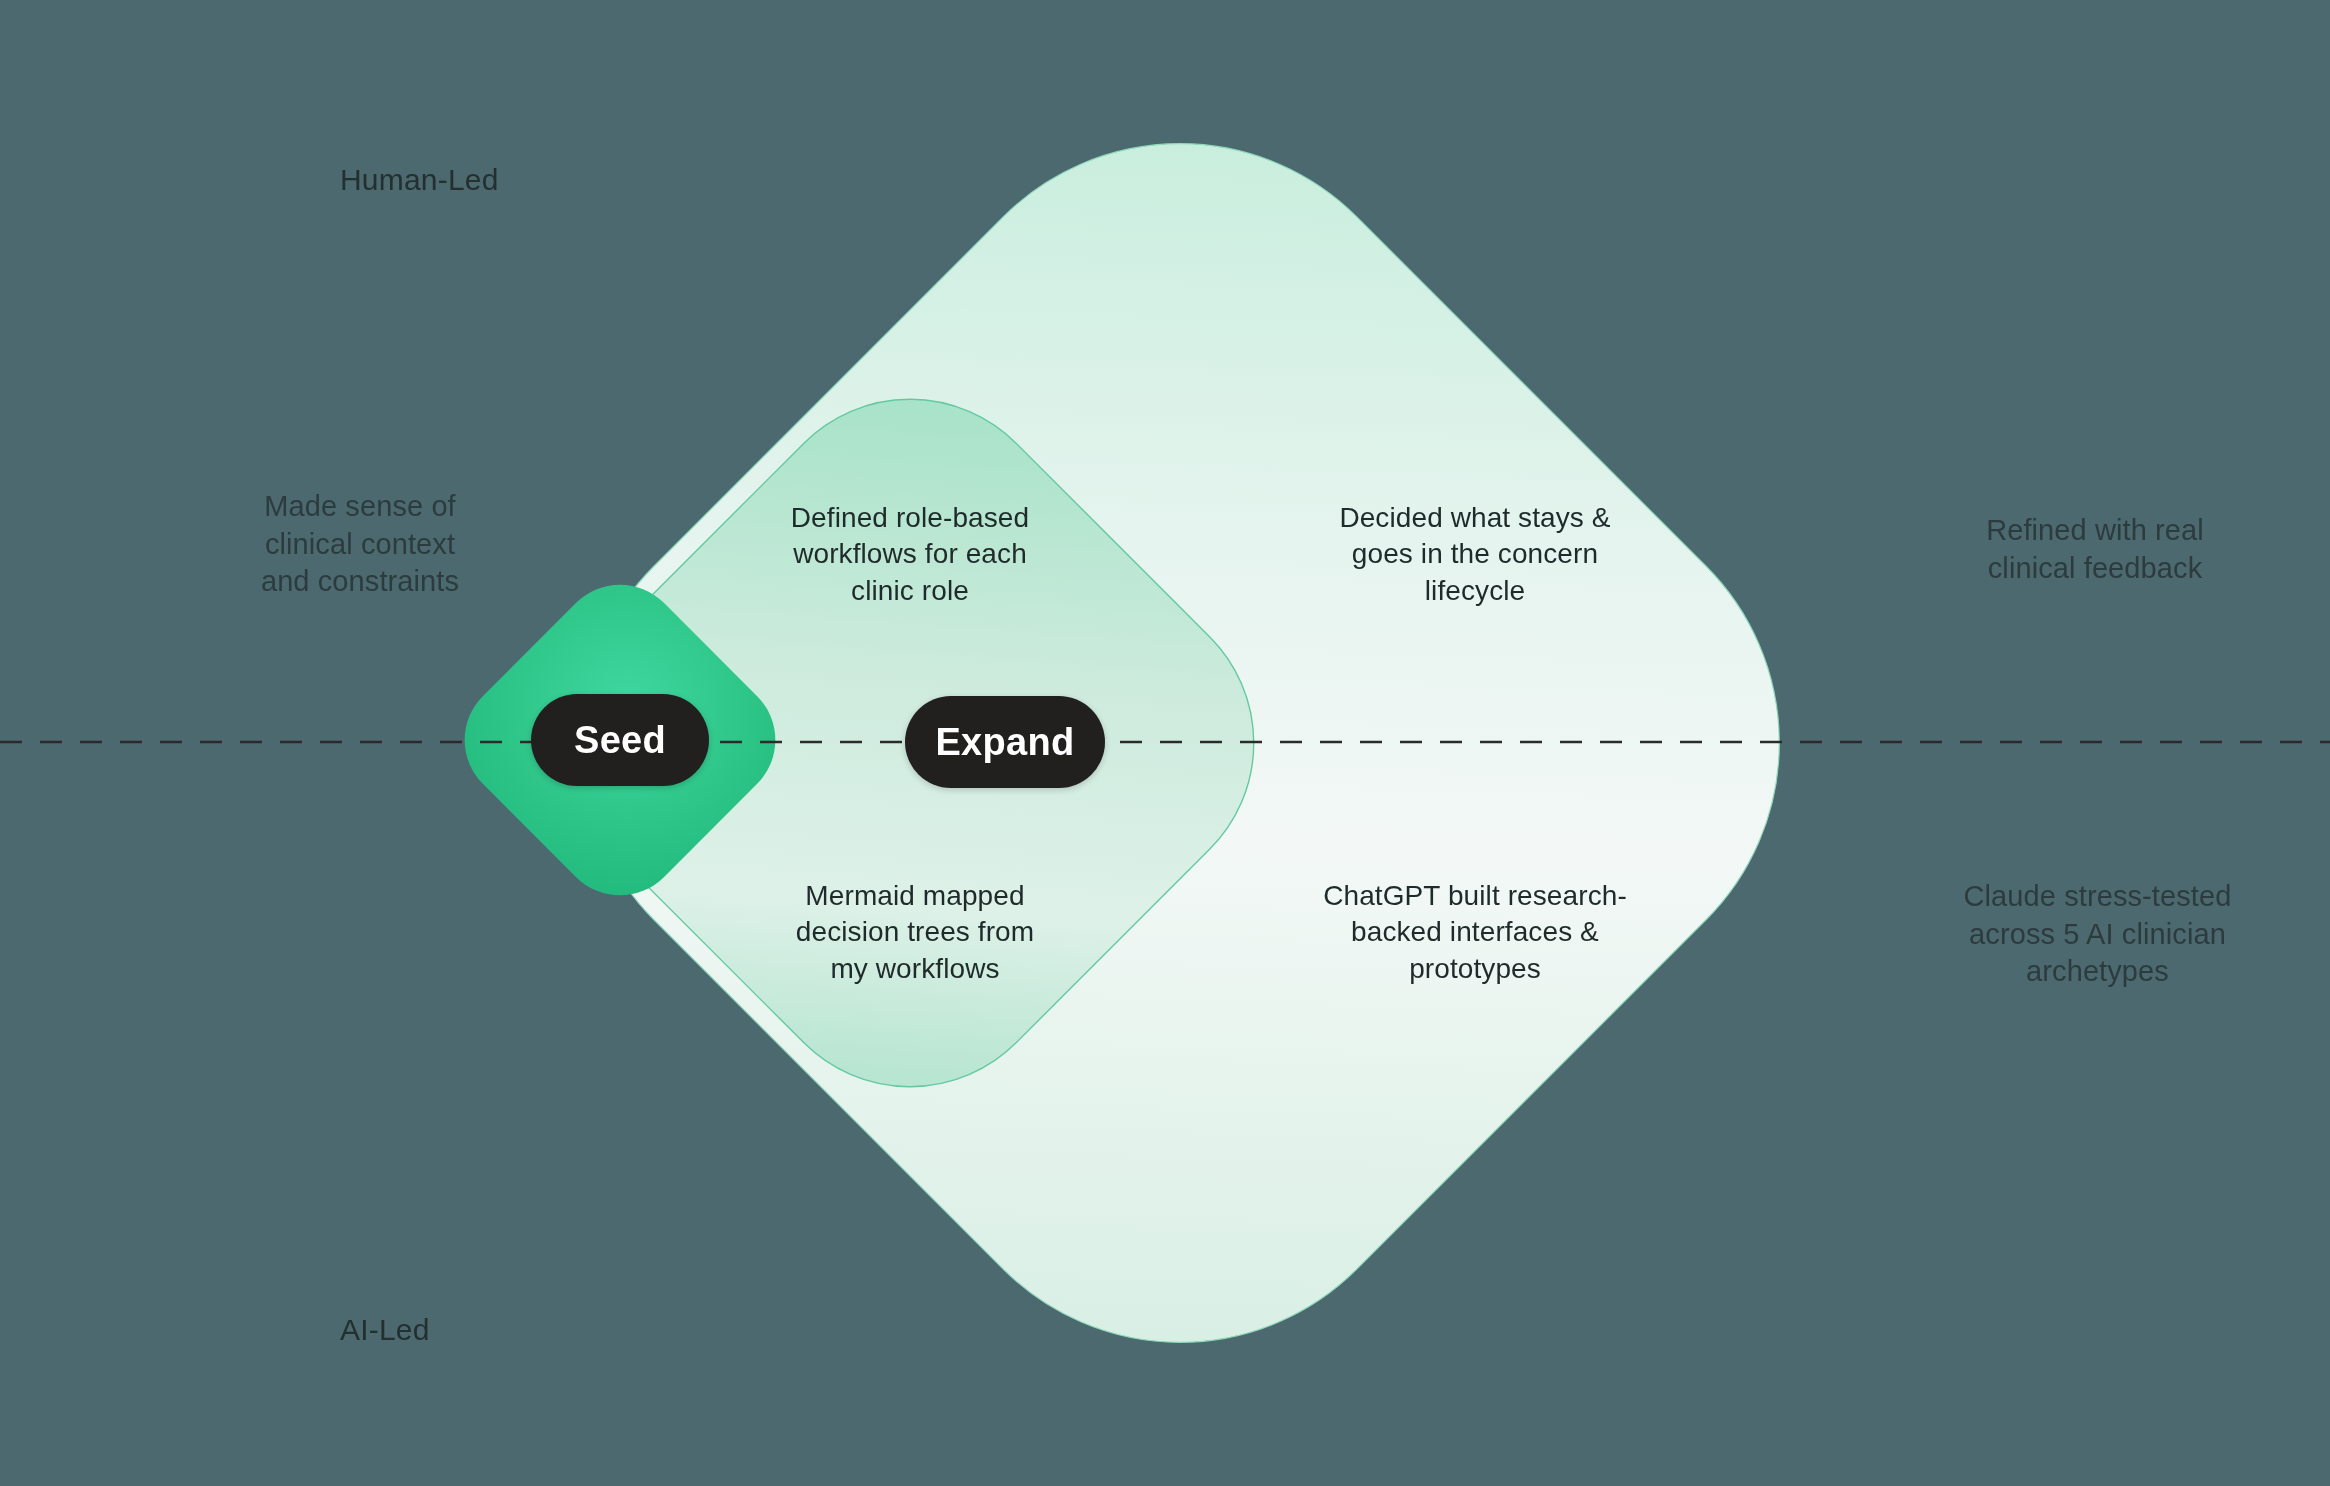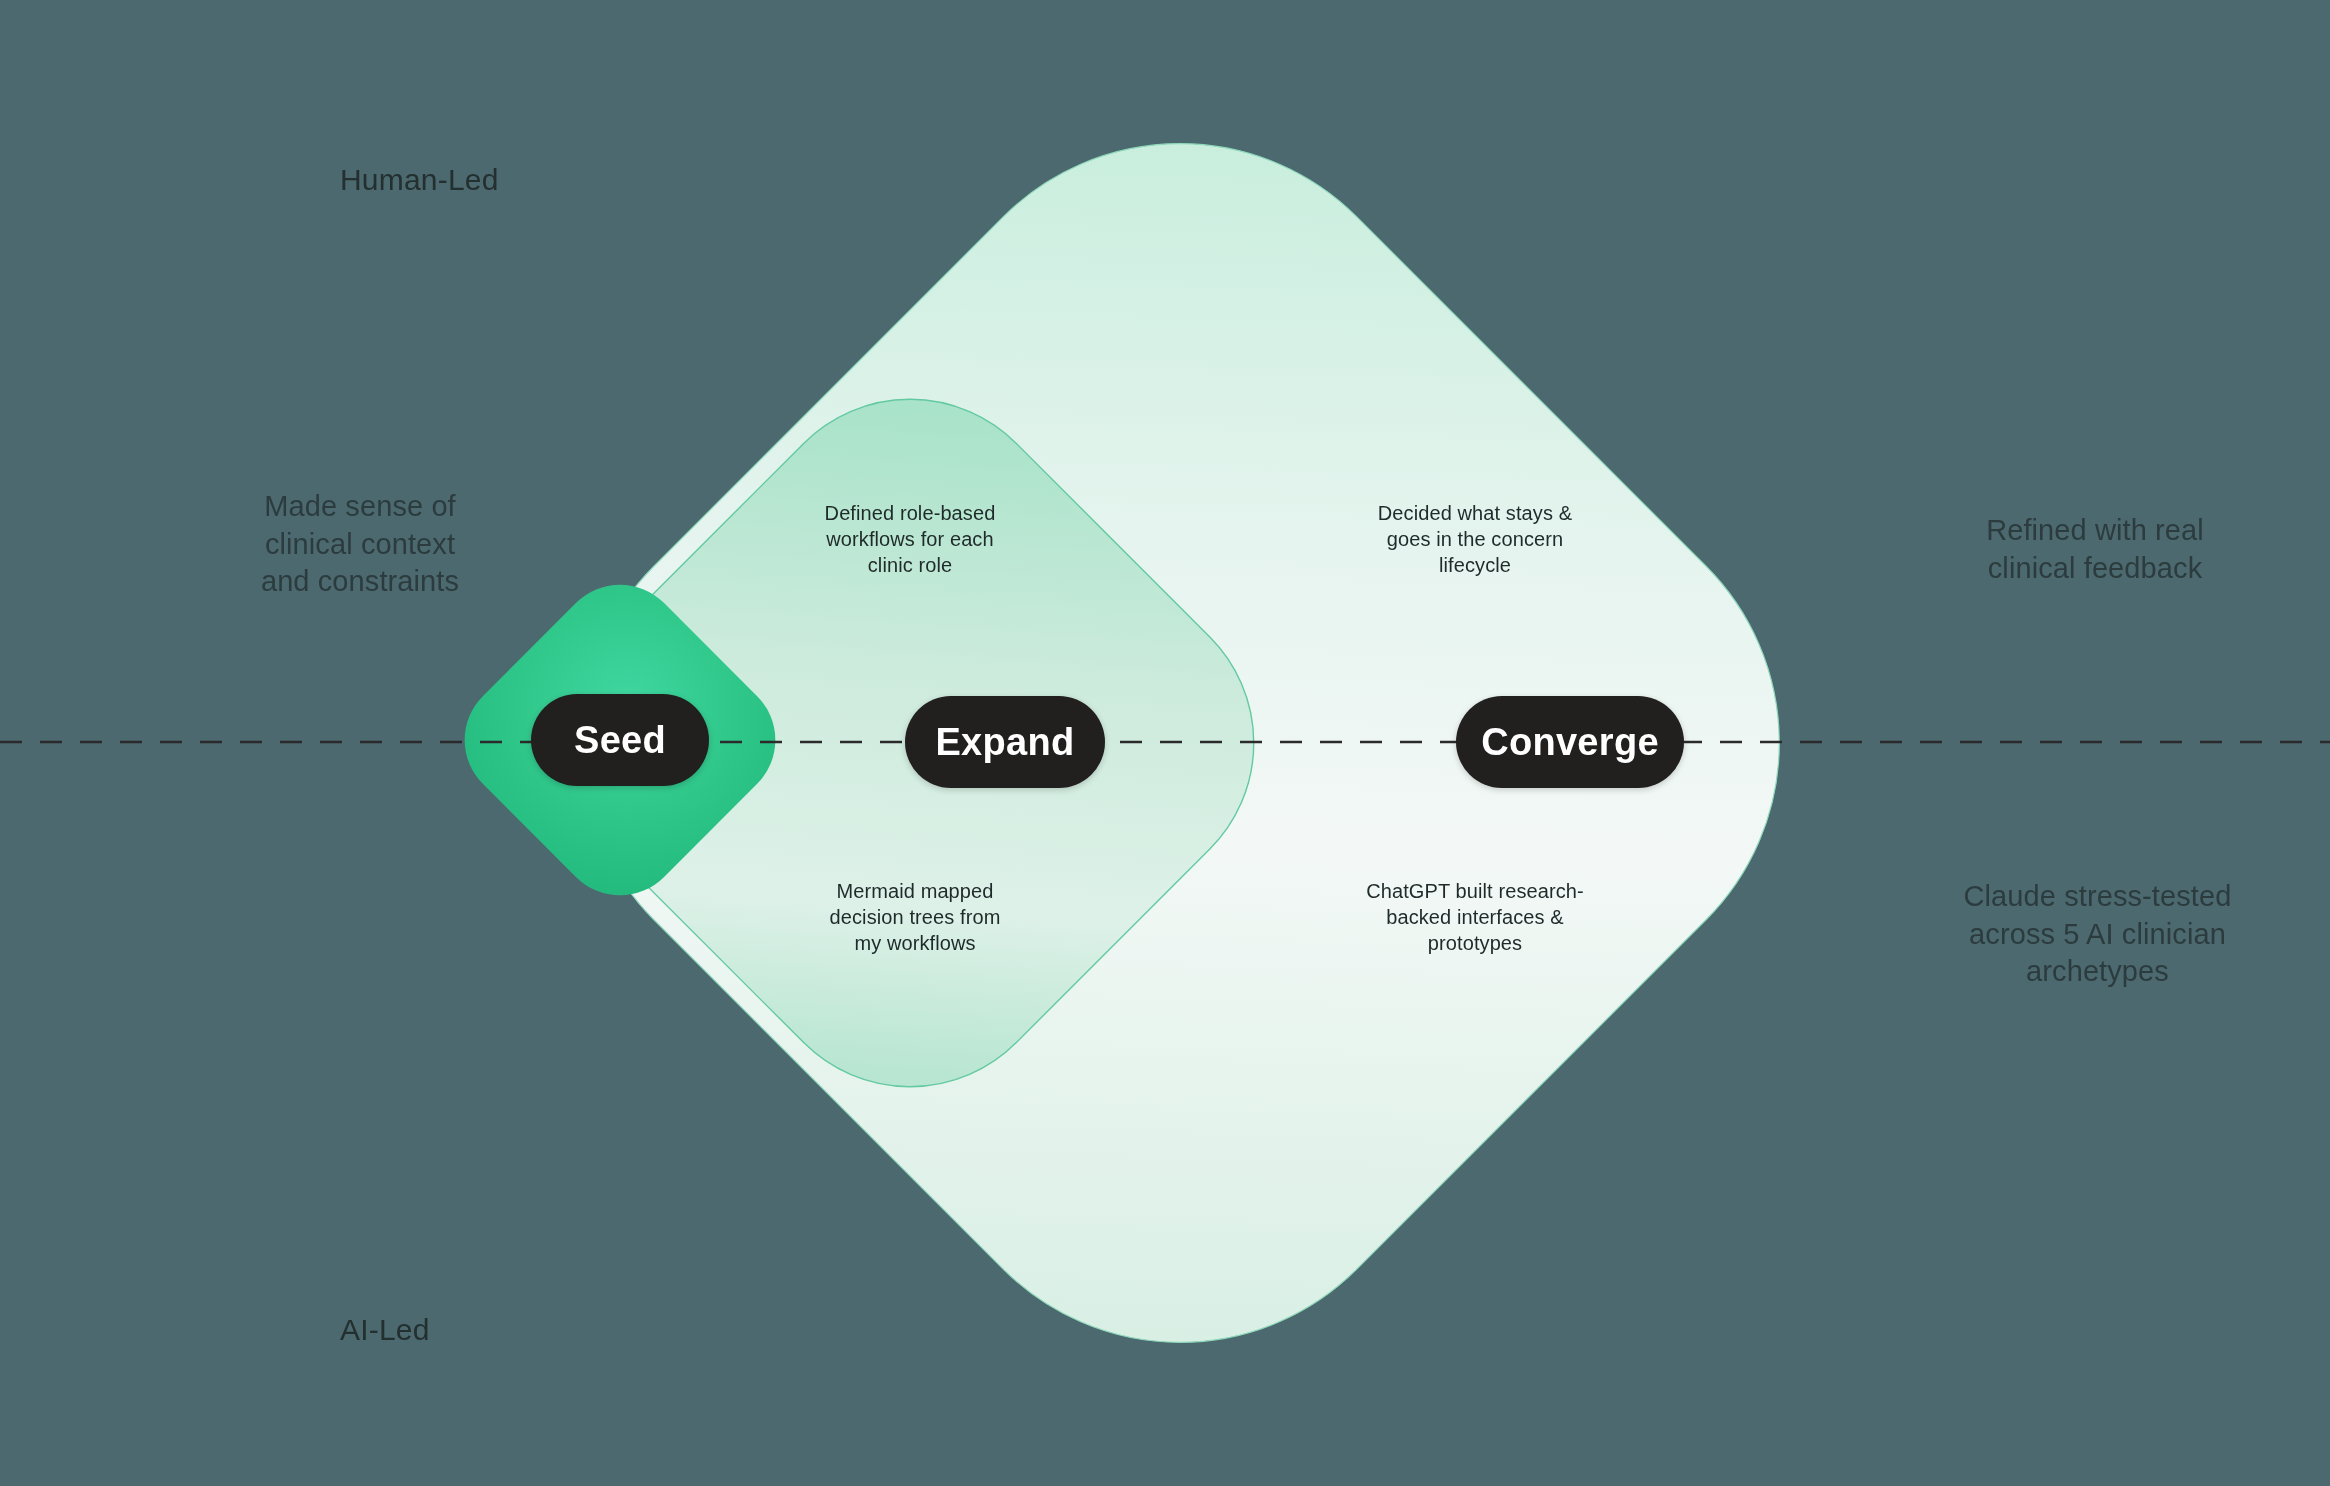--- a/index.html
+++ b/index.html
@@ -12,21 +12,21 @@
   }
   #stage{position:absolute;inset:0;width:1968px;height:1486px;}
   svg#art{position:absolute;left:0;top:0;width:2330px;height:1486px;}
 
   .txt{position:absolute;color:#2e3a3a;text-align:center;line-height:1.30;
        letter-spacing:0.1px;white-space:pre-line;}
 
   .axis-label{font-size:30px;color:#23302f;font-weight:500;letter-spacing:0.2px;}
 
   .outside-note{font-size:29px;color:#2c3c3e;font-weight:400;}
-  .inside-note{font-size:20px;color:#1f2a2a;font-weight:400;}
+  .inside-note{font-size:28px;color:#1f2a2a;font-weight:400;}
 
   .pill{
     position:absolute;
     background:#221f1f;
     color:#ffffff;
     border-radius:999px;
     display:flex;align-items:center;justify-content:center;
     font-size:38px;font-weight:700;letter-spacing:0.3px;
     height:92px;
     box-shadow:0 2px 6px rgba(0,0,0,.18);
@@ -96,23 +96,20 @@
   </div>
 
   <div class="txt inside-note" style="left:750px;top:878px;width:330px;">Mermaid mapped
 decision trees from
 my workflows</div>
 
   <div class="txt inside-note" style="left:1305px;top:500px;width:340px;">Decided what stays &amp;
 goes in the concern
 lifecycle</div>
 
-  <div class="pill" style="left:1570px;top:742px;width:228px;">
-    <span>Converge</span>
-  </div>
 
   <div class="txt inside-note" style="left:1300px;top:878px;width:350px;">ChatGPT built research-
 backed interfaces &amp;
 prototypes</div>
 
   <div class="txt outside-note" style="left:1925px;top:512px;width:340px;">Refined with real
 clinical feedback</div>
 
 
   <div class="txt outside-note" style="left:1925px;top:878px;width:345px;">Claude stress-tested

